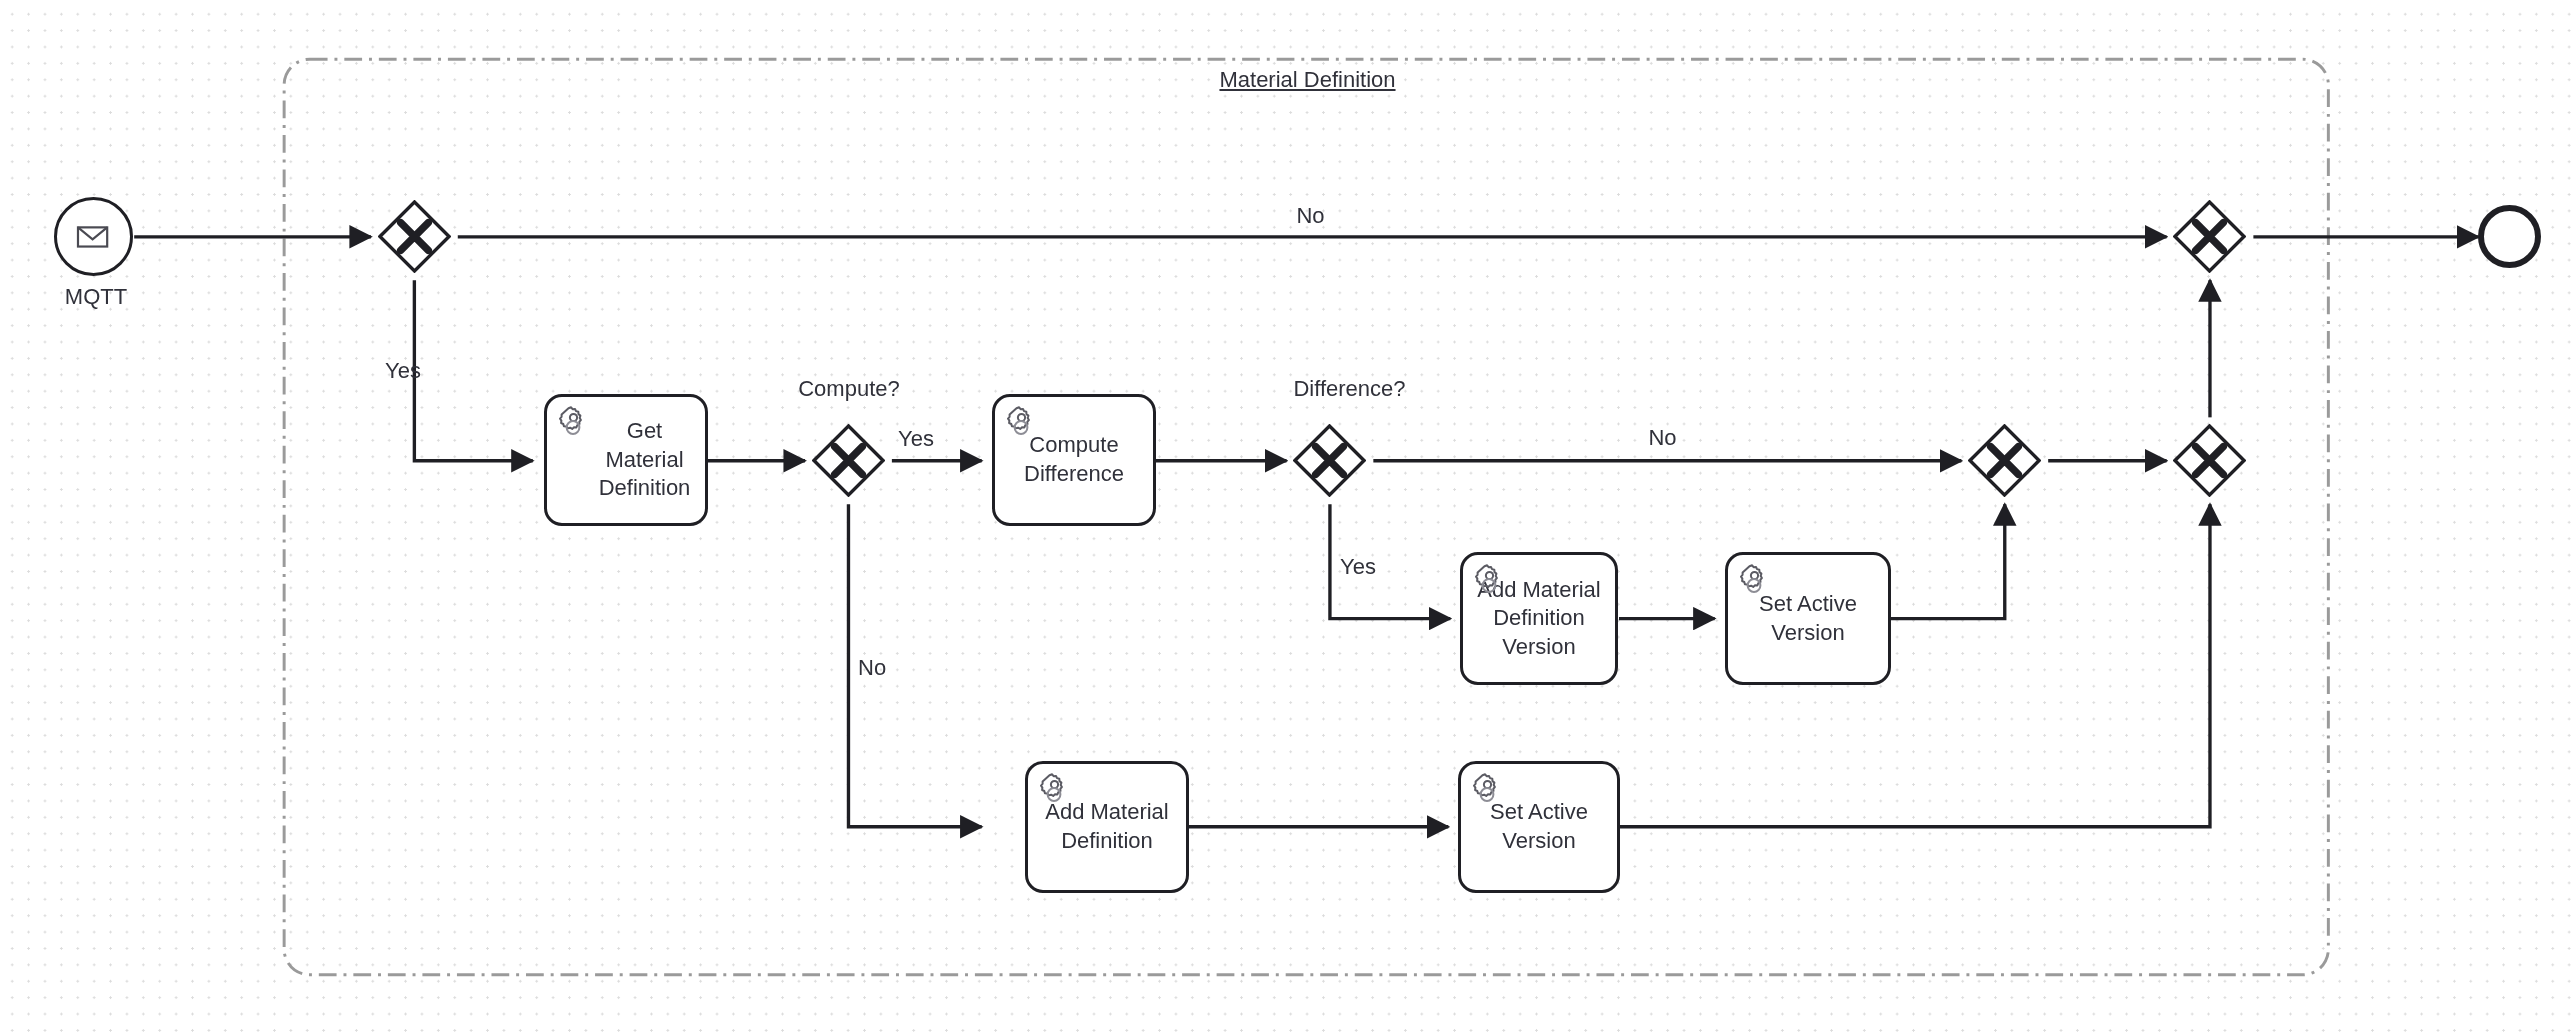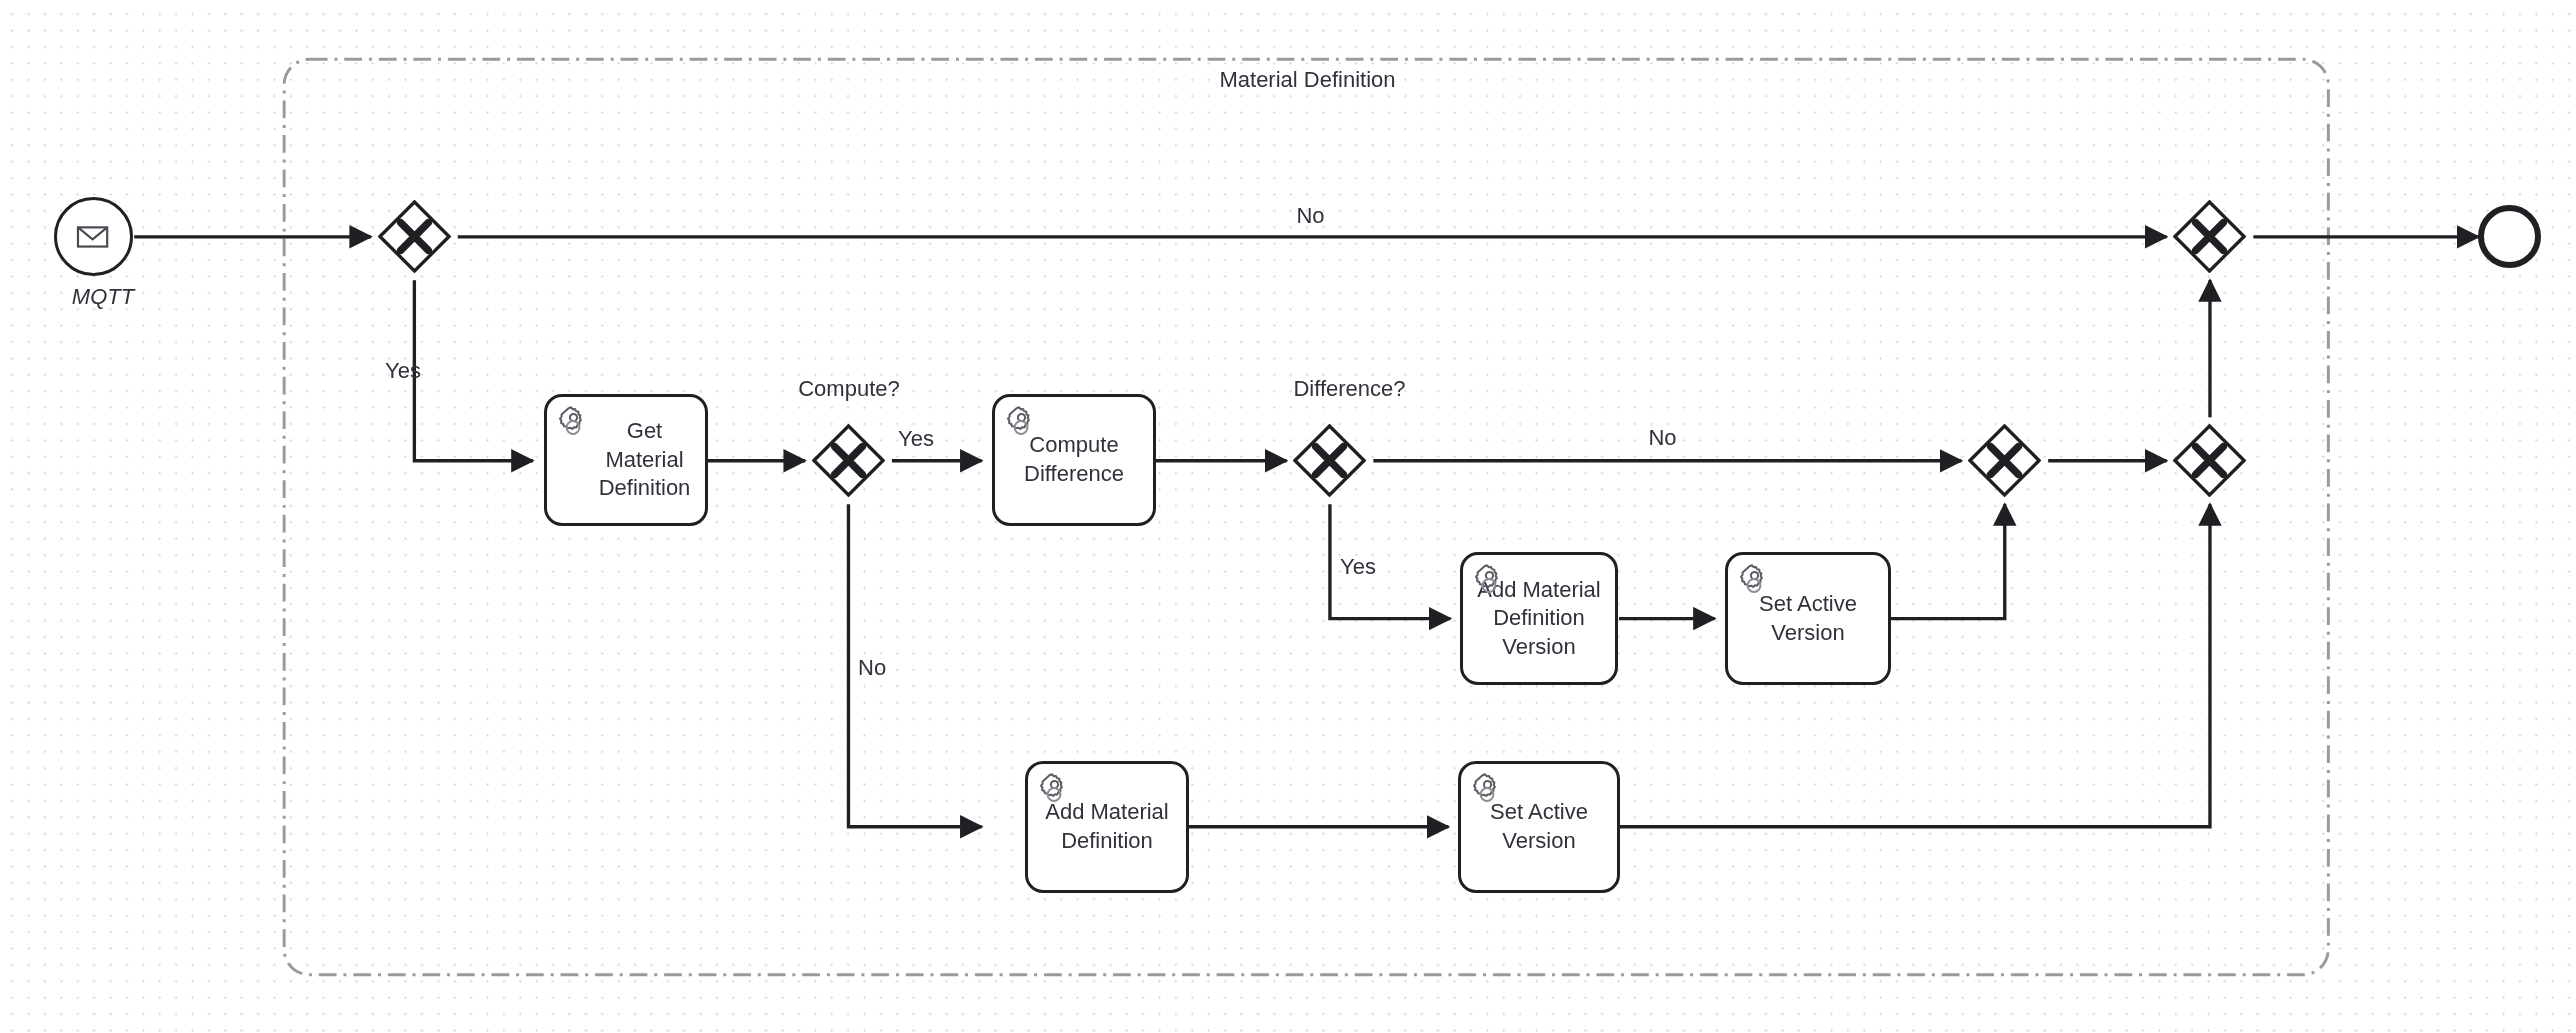--- a/index.html
+++ b/index.html
@@ -134,23 +134,23 @@
       <path d="M 2284 240 L 2512 240" marker-end="url(#arrow)"></path>
     </g>
   </svg>
 
   <div class="node event start-event" style="left:54px;top:197px;width:79px;height:79px;">
     <svg class="start-icon" viewBox="0 0 80 80" xmlns="http://www.w3.org/2000/svg">
       <rect x="23" y="30" width="32" height="21" fill="#ffffff" stroke="#4a4a52" stroke-width="2.4"></rect>
       <path d="M 23 30 L 39 43 L 55 30" fill="none" stroke="#4a4a52" stroke-width="2.4"></path>
     </svg>
   </div>
-  <div class="event-label" style="left:44px;top:284px;width:118px;font-style:italic;">MQTT</div>
-
-  <div class="pool-title" style="left:1209px;top:66px;width:197px;">Material Definition</div>
+  <div class="event-label" style="left:37px;top:284px;width:118px;">MQTT</div>
+
+  <div class="pool-title" style="left:1209px;top:66px;width:197px;text-decoration:underline;">Material Definition</div>
 
   <div class="node gateway" style="left:378px;top:200px;">
     <svg class="gw-shape" viewBox="0 0 74 74" xmlns="http://www.w3.org/2000/svg">
       <polygon points="37,2 72,37 37,72 2,37" fill="#ffffff" stroke="#1f1f24" stroke-width="3.4"></polygon>
       <path d="M 23 23 L 51 51 M 51 23 L 23 51" stroke="#1f1f24" stroke-width="7.5" stroke-linecap="round"></path>
     </svg>
   </div>
 
   <div class="node task" style="left:544px;top:394px;width:164px;height:132px;padding-left:47px;">
     <svg class="task-icon" viewBox="0 0 34 34" xmlns="http://www.w3.org/2000/svg">

